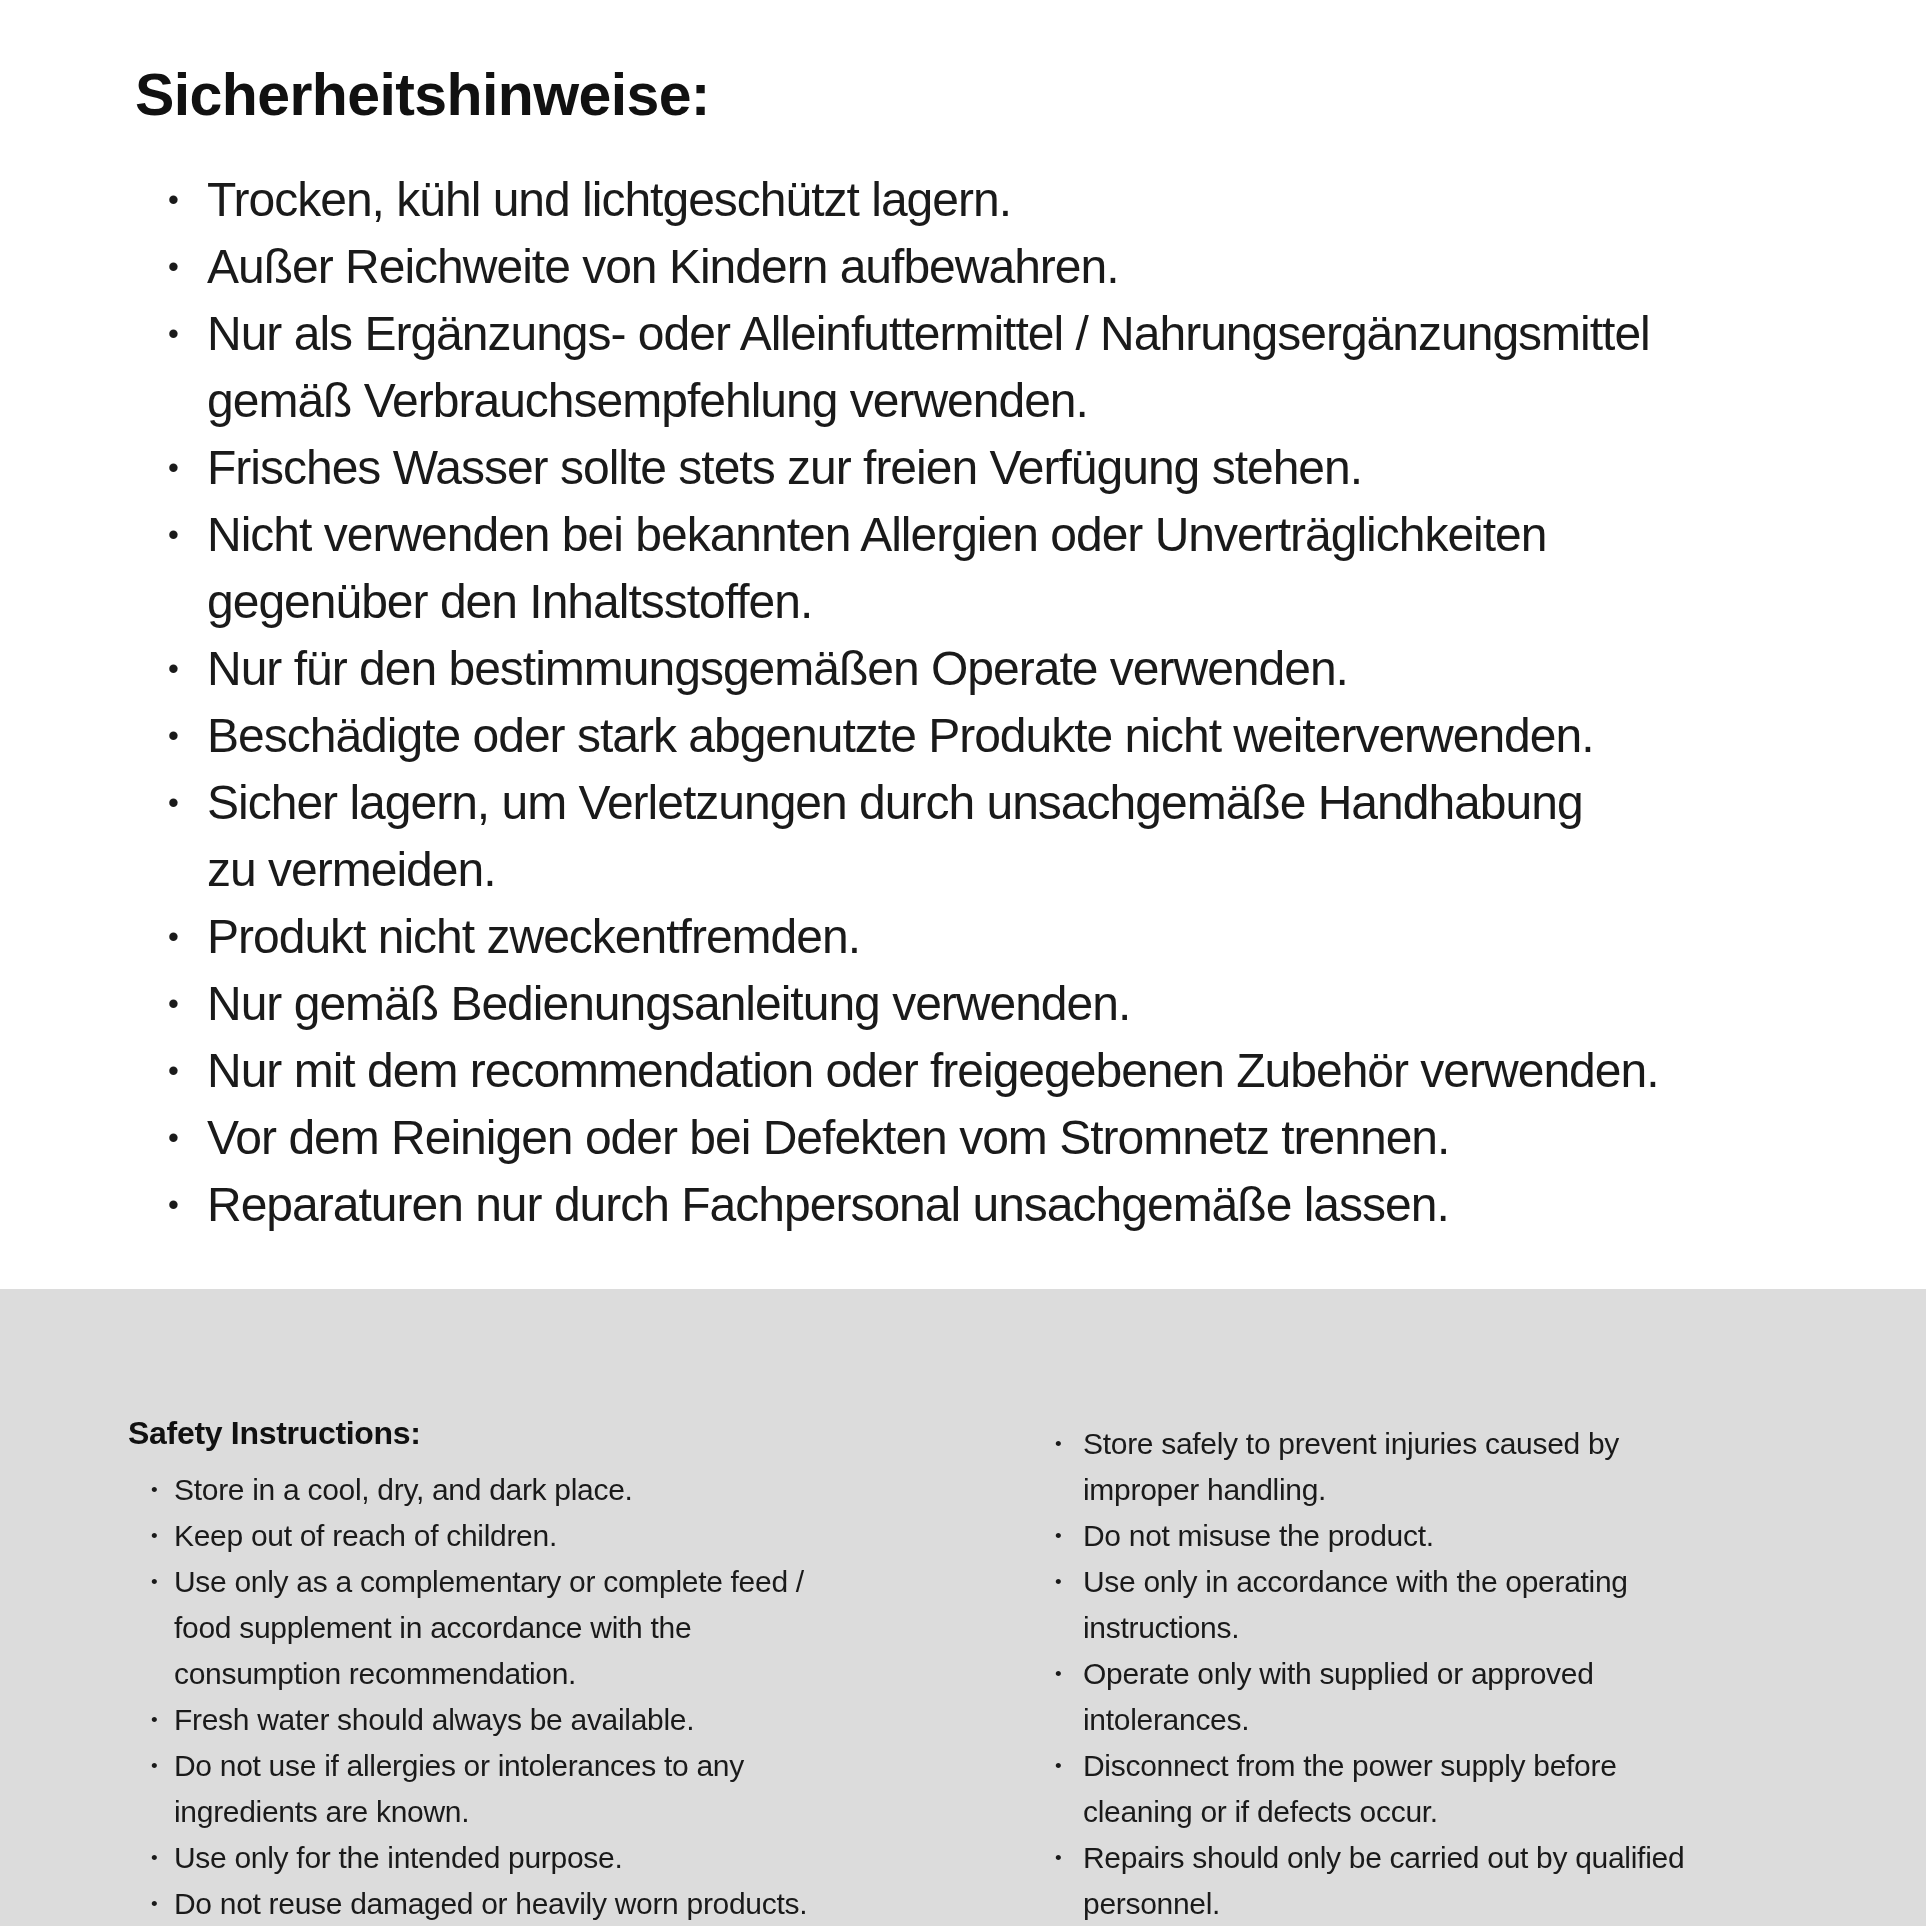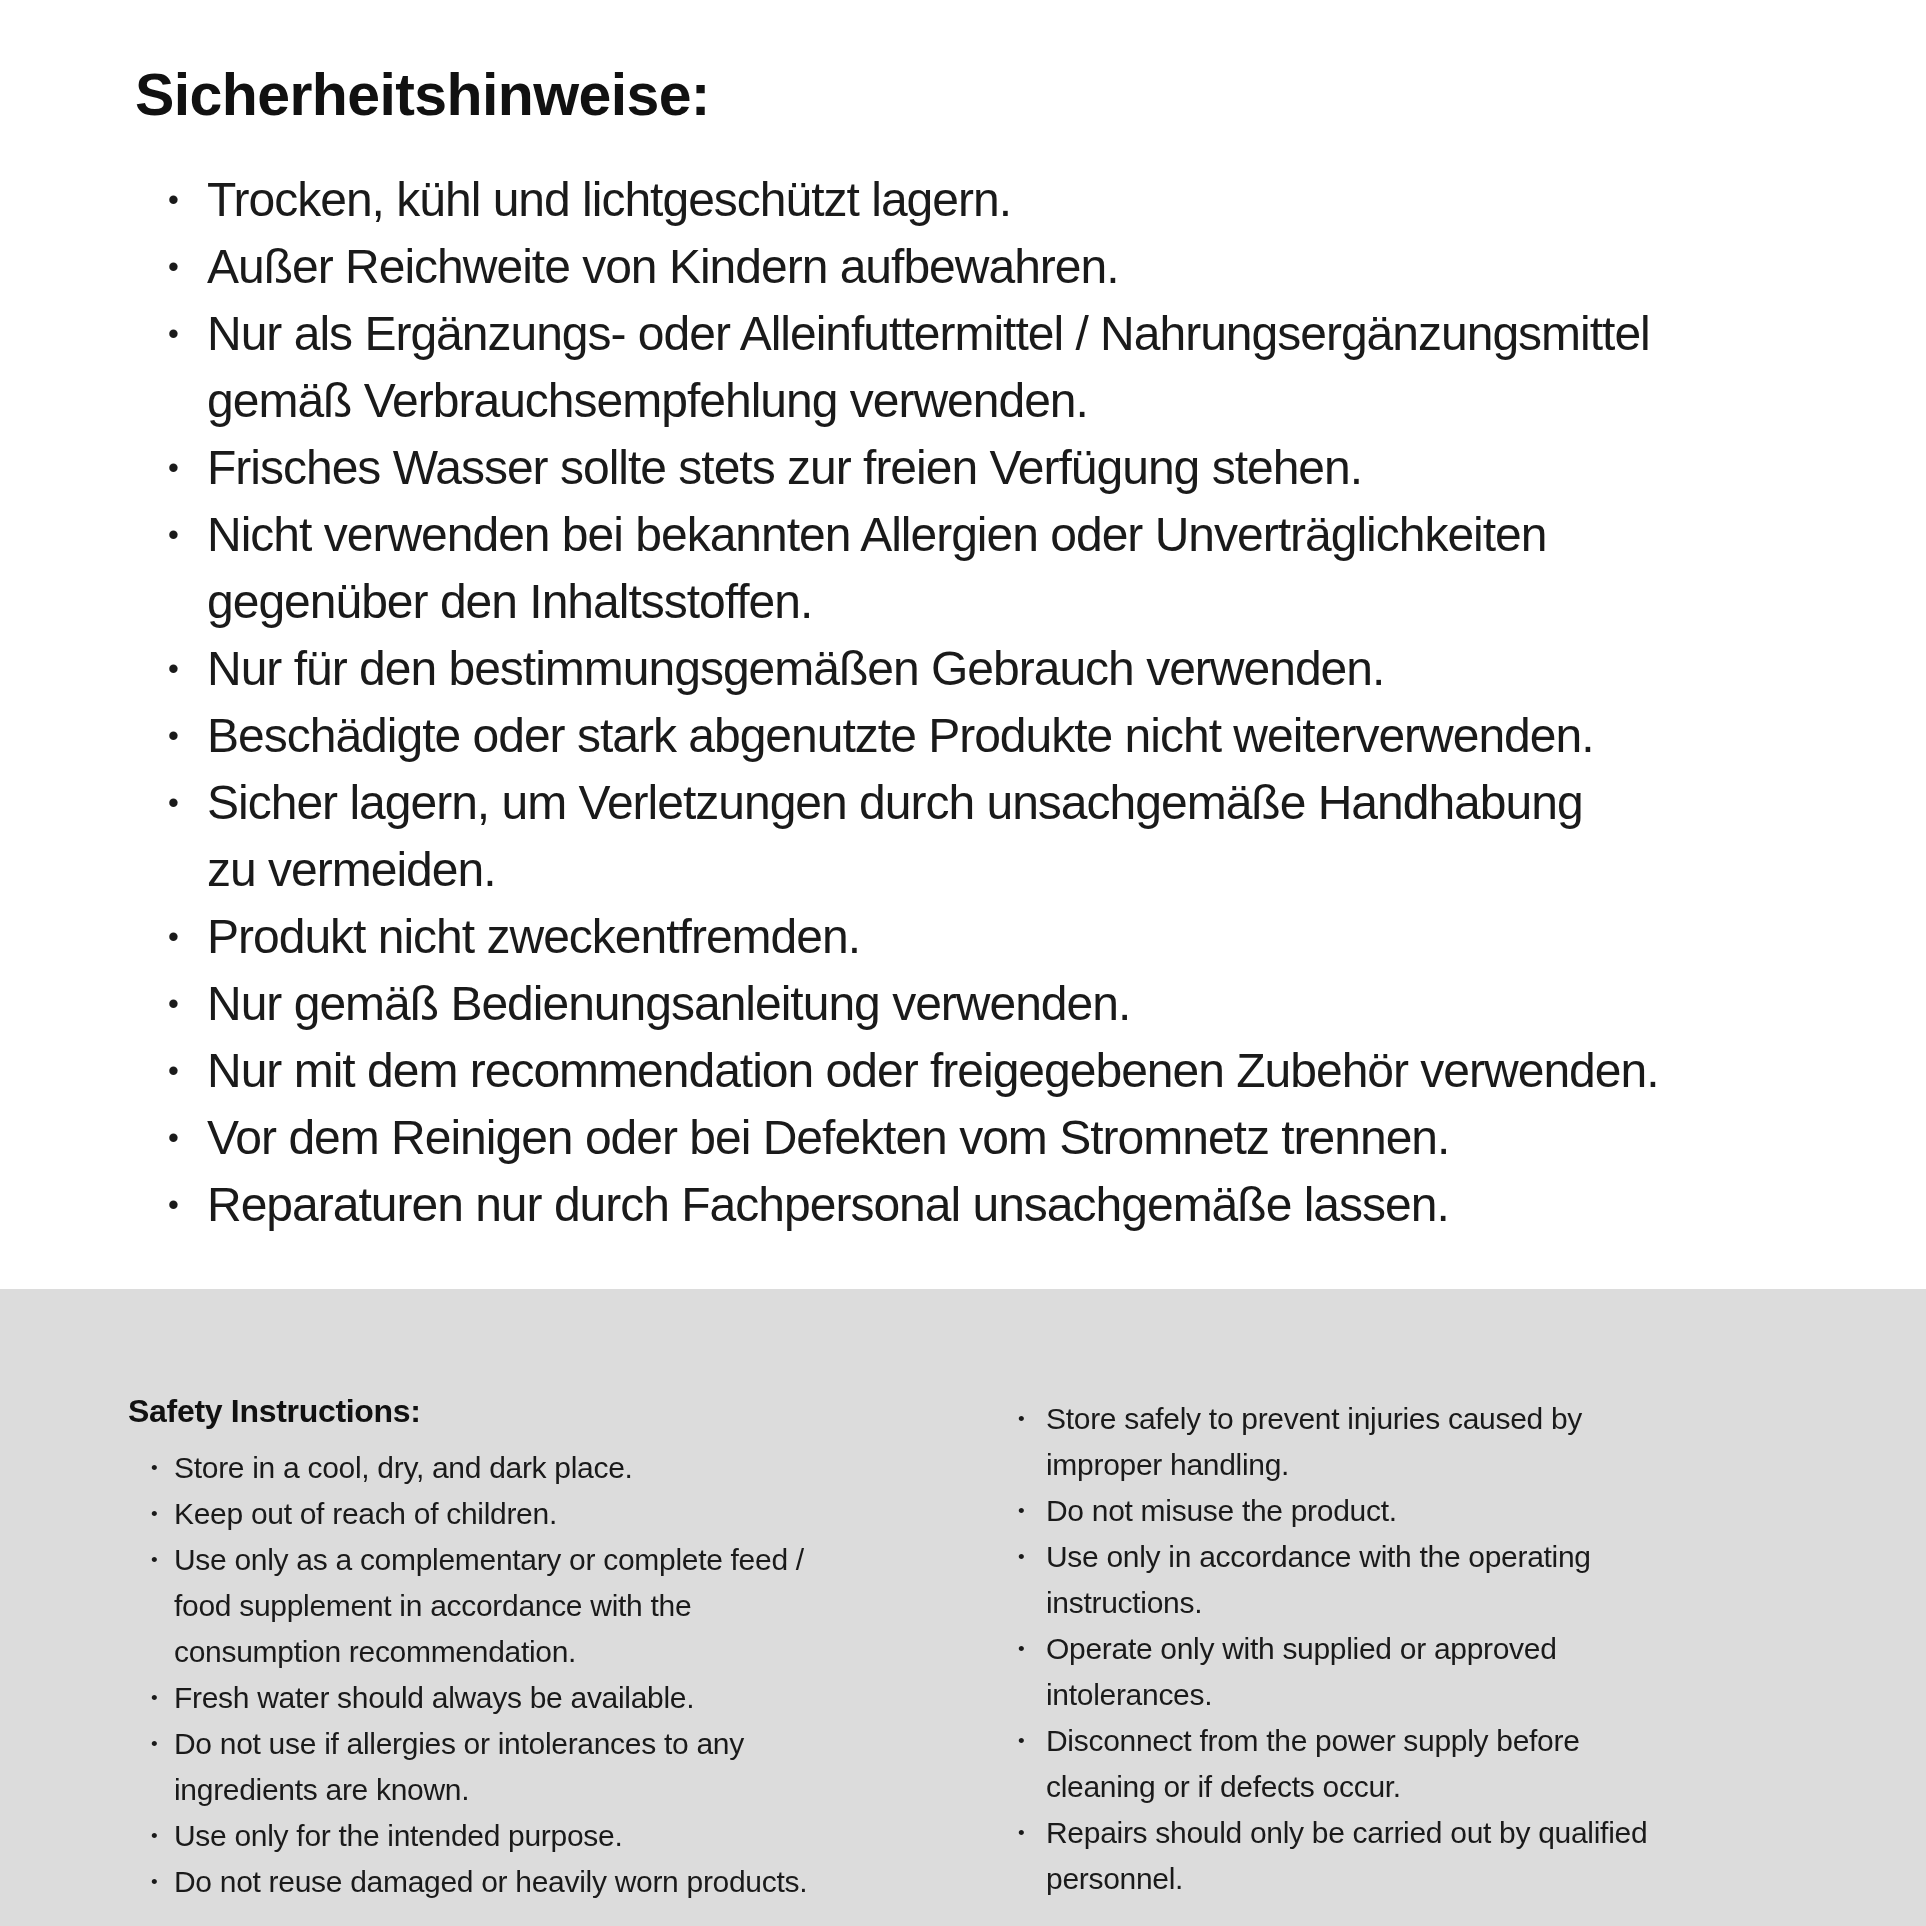--- a/index.html
+++ b/index.html
@@ -45,21 +45,22 @@
     white-space: pre-line;
   }
 
   
   .en-section {
     box-sizing: border-box;
     height: 638px;
     background: #dcdcdc;
     display: flex;
     padding: 82px 26px 0 128px;
-    align-items: center;
+    align-items: flex-end;
+    gap: 37px;
   }
   .en-col { box-sizing: border-box; }
   .en-col.left  { flex: 0 0 857px; }
   .en-col.right { flex: 1 1 auto; margin-left: 33px; }
   .en-heading {
     margin: 0 0 15.4px 0;
     font-size: 32px;
     font-weight: bold;
     letter-spacing: -0.3px;
     color: #111111;
@@ -106,21 +107,21 @@
           <span class="marker">•</span>
           <span class="txt">Frisches Wasser sollte stets zur freien Verfügung stehen.</span>
         </li>
       <li class="de-item">
           <span class="marker">•</span>
           <span class="txt">Nicht verwenden bei bekannten Allergien oder Unverträglichkeiten
 gegenüber den Inhaltsstoffen.</span>
         </li>
       <li class="de-item">
           <span class="marker">•</span>
-          <span class="txt">Nur für den bestimmungsgemäßen Gebrauch verwenden.</span>
+          <span class="txt">Nur für den bestimmungsgemäßen Operate verwenden.</span>
         </li>
       <li class="de-item">
           <span class="marker">•</span>
           <span class="txt">Beschädigte oder stark abgenutzte Produkte nicht weiterverwenden.</span>
         </li>
       <li class="de-item">
           <span class="marker">•</span>
           <span class="txt">Sicher lagern, um Verletzungen durch unsachgemäße Handhabung
 zu vermeiden.</span>
         </li>

